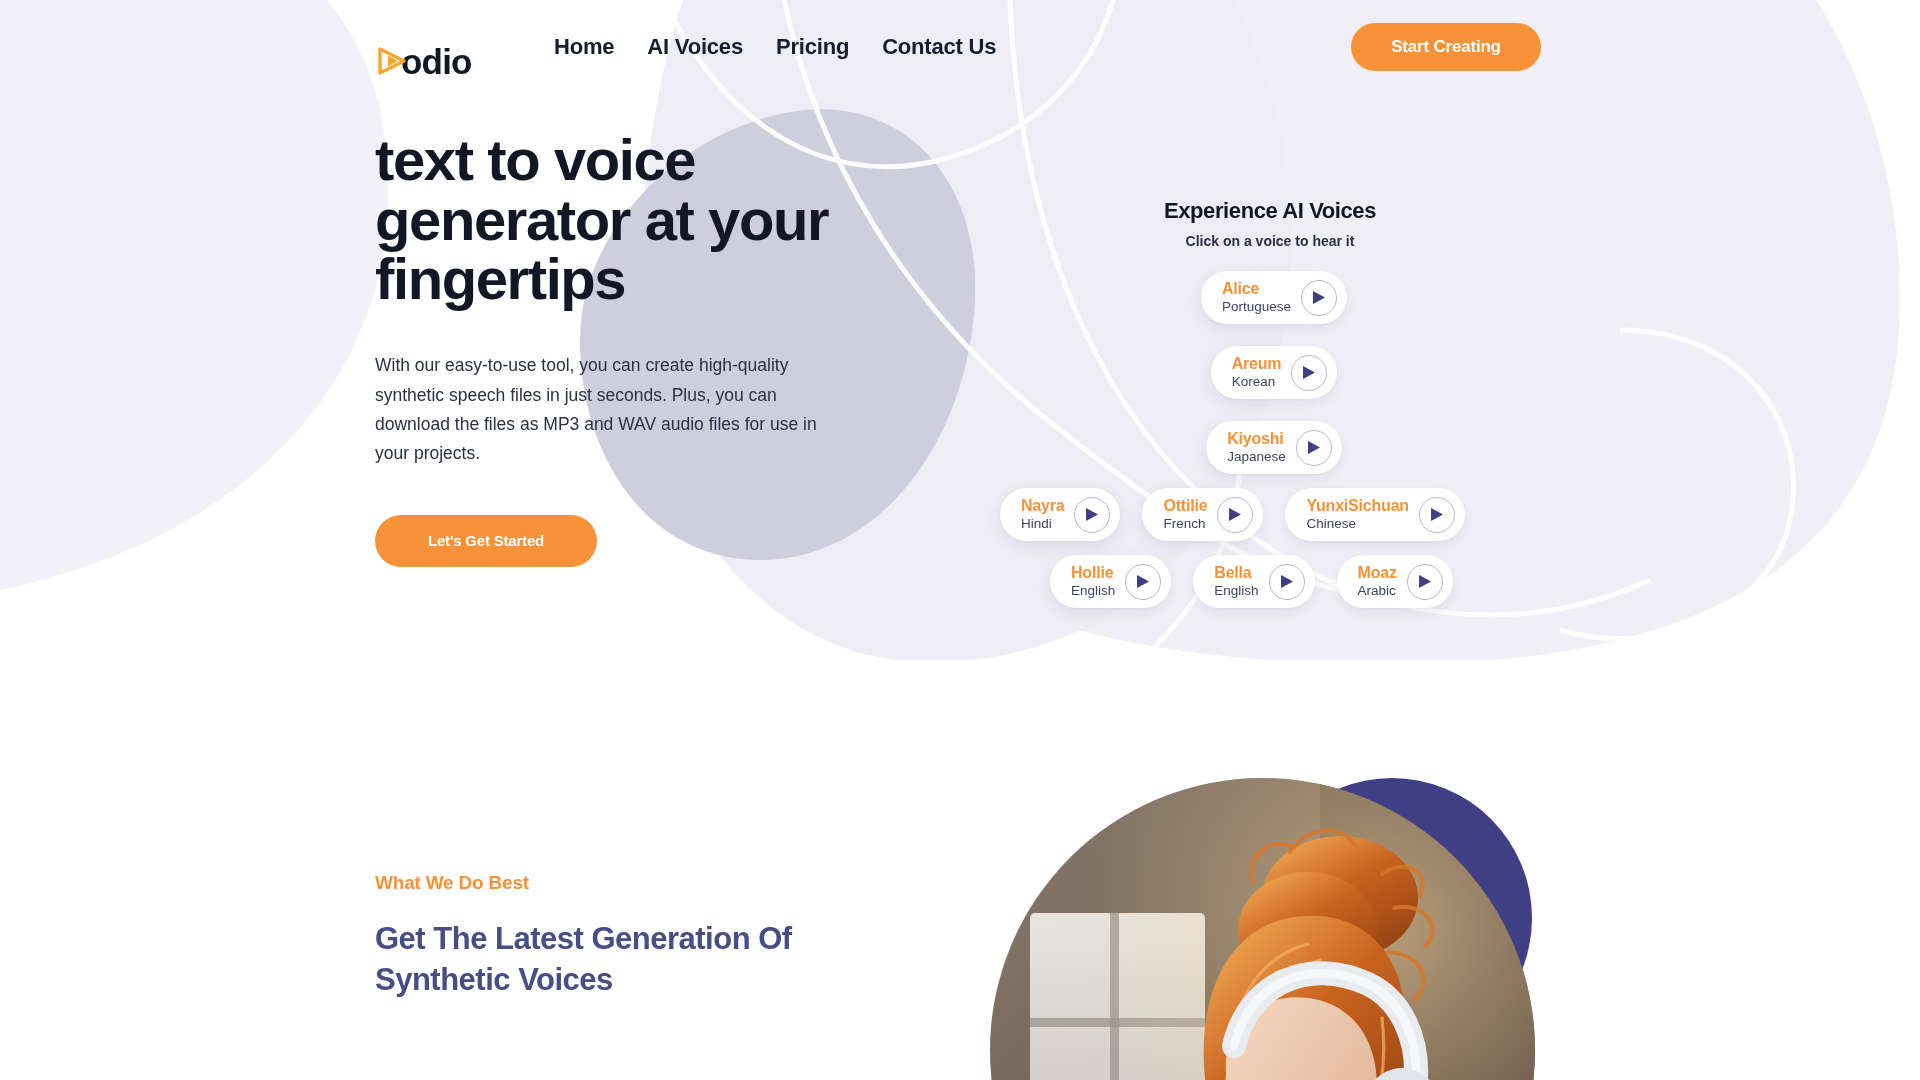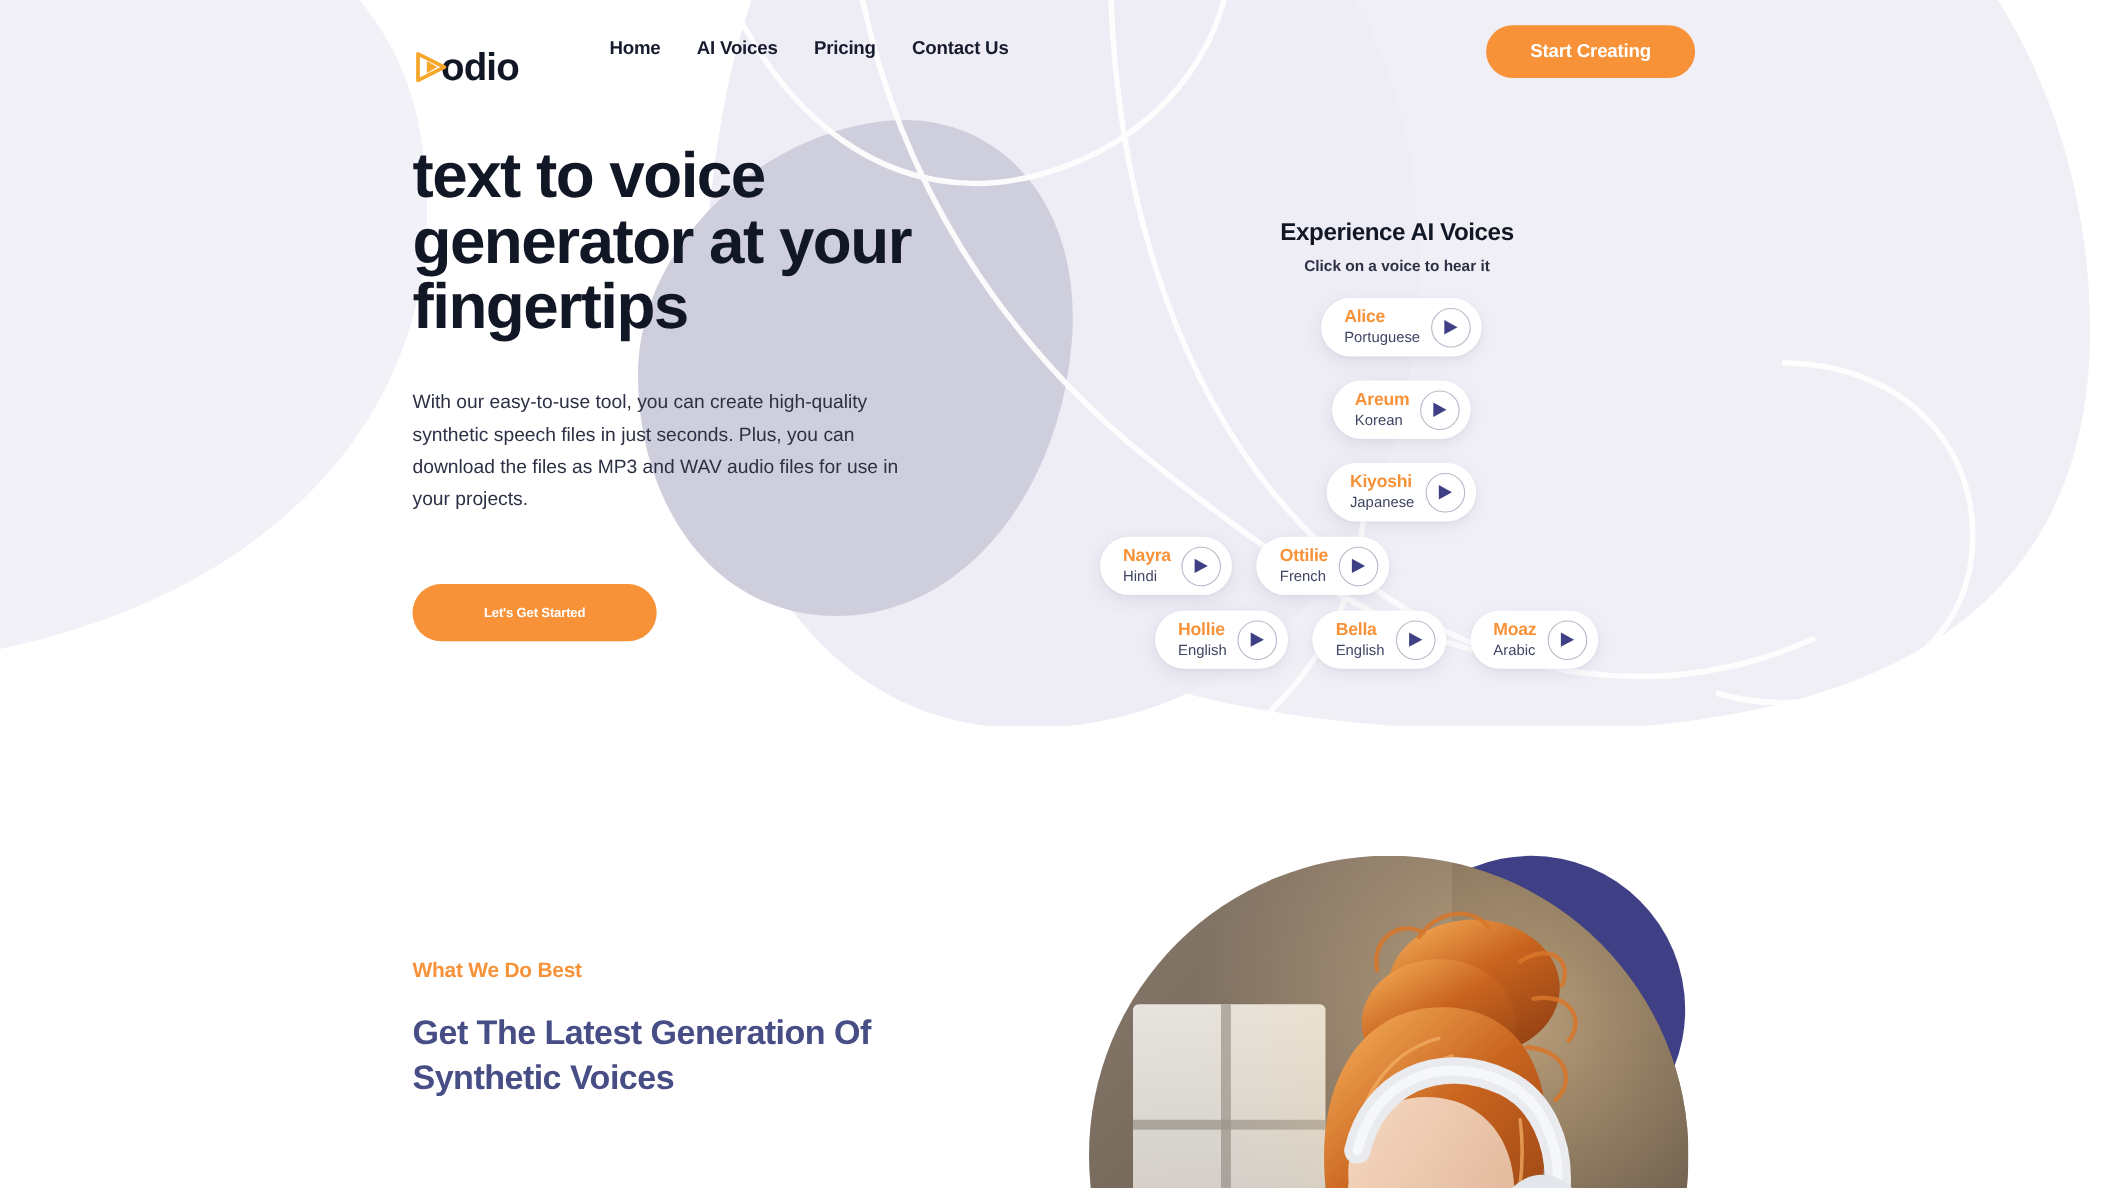--- a/index.html
+++ b/index.html
@@ -29,21 +29,21 @@
   .logo-mark { width:34px; height:34px; margin-right:-8px; position:relative; z-index:2; }
   .logo-text {
     font-size:35px; font-weight:700; color:#121726;
     letter-spacing:-0.8px; line-height:1; position:relative; z-index:1;
   }
   .nav-links {
     position:absolute; left:554px; top:34px;
     display:flex; align-items:center; gap:33px;
   }
   .nav-link {
-    font-size:17px; font-weight:700; color:#161b2e;
+    font-size:22px; font-weight:700; color:#161b2e;
     letter-spacing:-0.2px; text-decoration:none; cursor:pointer; white-space:nowrap;
   }
   .btn-start {
     position:absolute; left:1351px; top:23px;
     width:190px; height:48px; border-radius:24px;
     background:#F79239; border:none; color:#fff;
     font-family:"Liberation Sans", sans-serif;
     font-size:17px; font-weight:700; letter-spacing:-0.2px;
     cursor:pointer; display:flex; align-items:center; justify-content:center;
   }
@@ -52,24 +52,24 @@
   .hero-left { position:absolute; left:375px; top:130px; width:530px; z-index:30; }
   .hero-title {
     font-size:58px; font-weight:700; color:#121726;
     line-height:1.03; letter-spacing:-1.4px;
   }
   .hero-sub {
     margin-top:42px; width:452px;
     font-size:17.5px; line-height:1.68; color:#2c3044; font-weight:400;
   }
   .btn-started {
-    margin-top:62px; width:222px; height:52px; border-radius:26px;
+    margin-top:46px; width:222px; height:52px; border-radius:26px;
     background:#F79239; border:none; color:#fff;
     font-family:"Liberation Sans", sans-serif;
-    font-size:12px; font-weight:700; letter-spacing:-0.2px;
+    font-size:15px; font-weight:700; letter-spacing:-0.2px;
     cursor:pointer; display:flex; align-items:center; justify-content:center;
   }
 
   
   .voices { position:absolute; left:1000px; top:198px; width:540px; z-index:30; }
   .voices-title {
     text-align:center; font-size:22px; font-weight:700;
     color:#121726; letter-spacing:-0.4px;
   }
   .voices-hint {
@@ -257,20 +257,31 @@
           <span class="chip-play">
             <svg width="14" height="15" viewBox="0 0 14 15">
                 <path d="M1 1 L13 7.5 L1 14 Z" fill="#3F3F85"></path>
               </svg>
           </span>
         </div>
         <div class="chip">
           <span class="chip-txt">
             <span class="chip-name">Ottilie</span>
             <span class="chip-lang">French</span>
+          </span>
+          <span class="chip-play">
+            <svg width="14" height="15" viewBox="0 0 14 15">
+                <path d="M1 1 L13 7.5 L1 14 Z" fill="#3F3F85"></path>
+              </svg>
+          </span>
+        </div>
+        <div class="chip">
+          <span class="chip-txt">
+            <span class="chip-name">YunxiSichuan</span>
+            <span class="chip-lang">Chinese</span>
           </span>
           <span class="chip-play">
             <svg width="14" height="15" viewBox="0 0 14 15">
                 <path d="M1 1 L13 7.5 L1 14 Z" fill="#3F3F85"></path>
               </svg>
           </span>
         </div>
       </div>
 
       <div class="voice-row r3">

